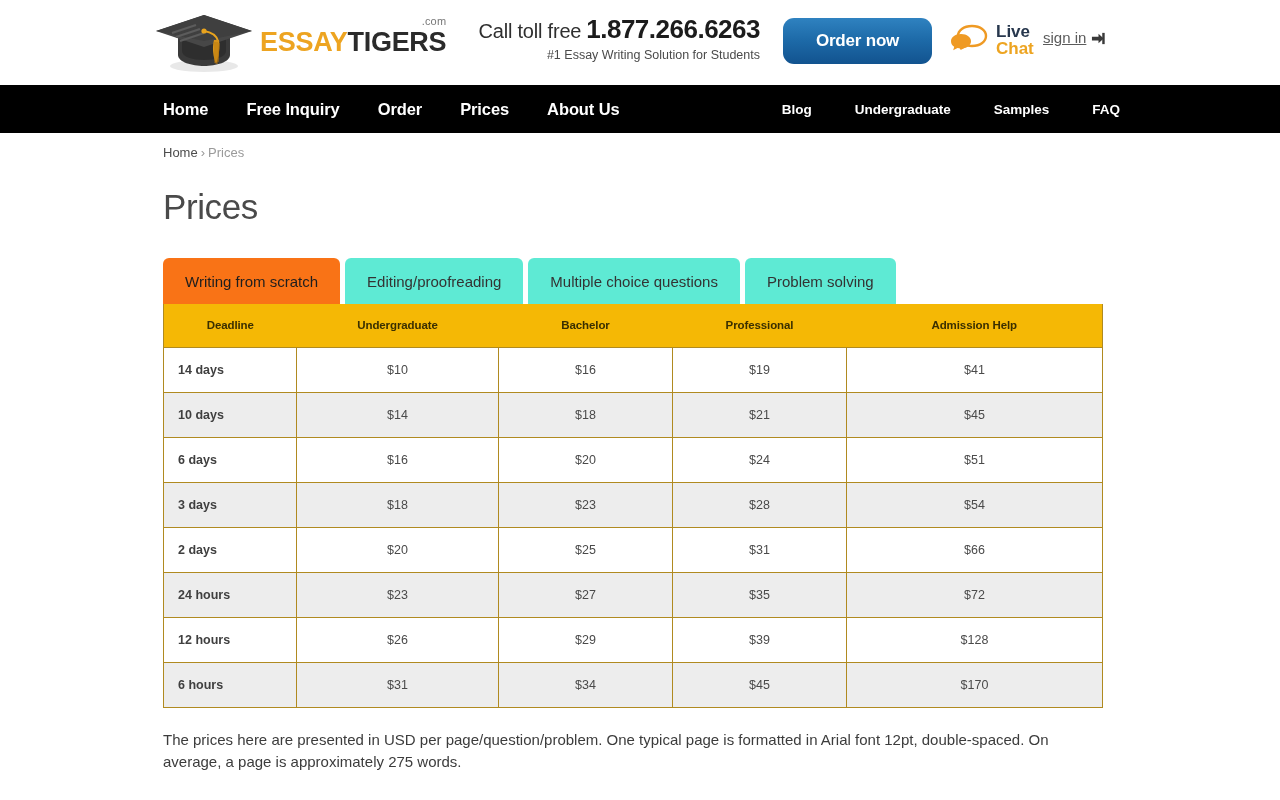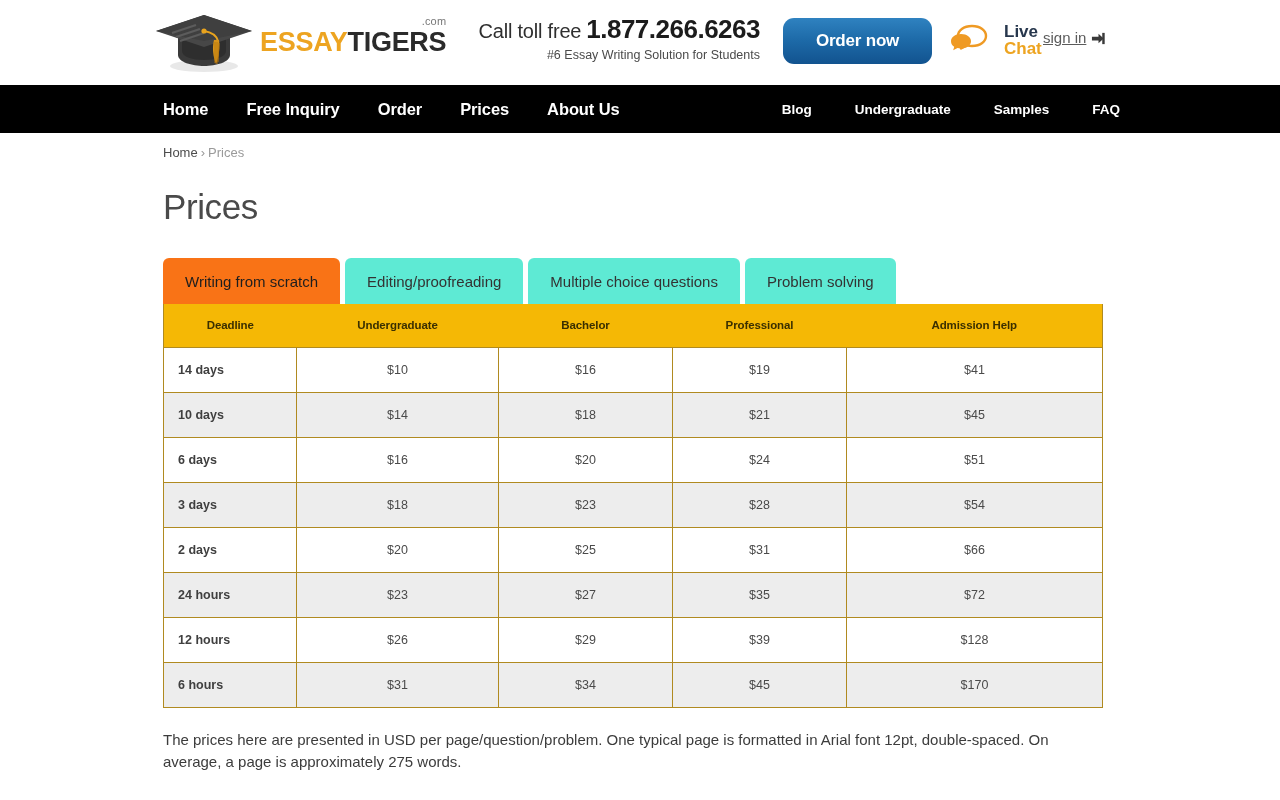--- a/index.html
+++ b/index.html
@@ -90,21 +90,21 @@
 
   .livechat {
     position: absolute;
     left: 950px; top: 18px;
     display: flex;
     align-items: center;
     cursor: pointer;
     height: 44px;
   }
   .chat-icon { width: 38px; height: 32px; }
-  .chat-words { margin-left: 16px; line-height: 1.02; }
+  .chat-words { margin-left: 8px; line-height: 1.02; }
   .chat-live { font-size: 17px; font-weight: bold; color: #27374d; display:block; }
   .chat-chat { font-size: 17px; font-weight: bold; color: #eda421; display:block; }
 
   .signin {
     position: absolute;
     left: 1043px; top: 29px;
     display: flex;
     align-items: flex-end;
     cursor: pointer;
   }
@@ -272,21 +272,21 @@
         <span class="logo-main">
           <span class="logo-essay">ESSAY</span><span class="logo-tigers">TIGERS</span>
         </span>
       </div>
     </div>
 
     <div class="callblock">
       <div class="callline">
         <span class="call-label">Call toll free</span><span class="call-number">1.877.266.6263</span>
       </div>
-      <div class="call-tag">#6 Essay Writing Solution for Students</div>
+      <div class="call-tag">#1 Essay Writing Solution for Students</div>
     </div>
 
     <button class="order-btn">Order now</button>
 
     <div class="livechat">
       <svg class="chat-icon" viewBox="0 0 38 32">
         <path d="M22 2 C30.5 2 36 6.6 36 12 C36 17.4 30.5 22 22 22 C20.2 22 18.5 21.8 17 21.4 L11 24.5 L12.4 19.8 C9.6 18 8 15.2 8 12 C8 6.6 13.5 2 22 2 Z" fill="none" stroke="#ef9a24" stroke-width="2.4" stroke-linejoin="round"></path>
         <path d="M11 10 C4.9 10 1 13.3 1 17.2 C1 19.5 2.2 21.5 4.2 22.8 L3.2 26.2 L7.5 24 C8.6 24.3 9.8 24.4 11 24.4 C17.1 24.4 21 21.1 21 17.2 C21 13.3 17.1 10 11 10 Z" fill="#ef9a24"></path>
       </svg>
       <div class="chat-words">

